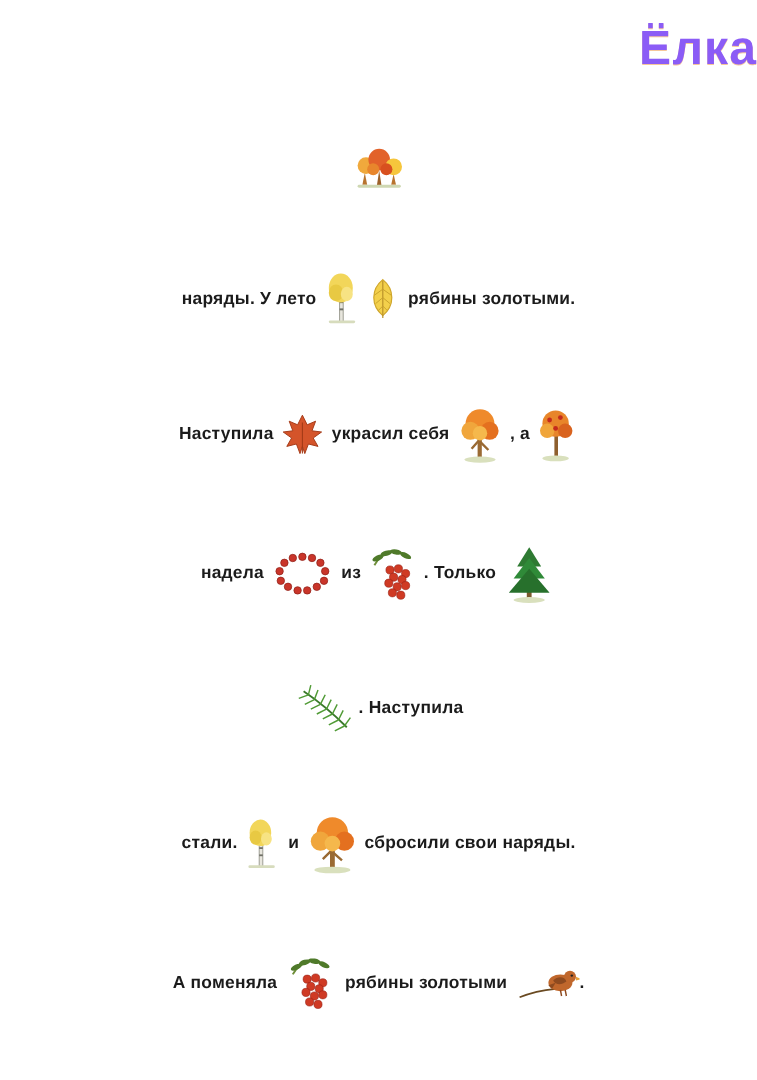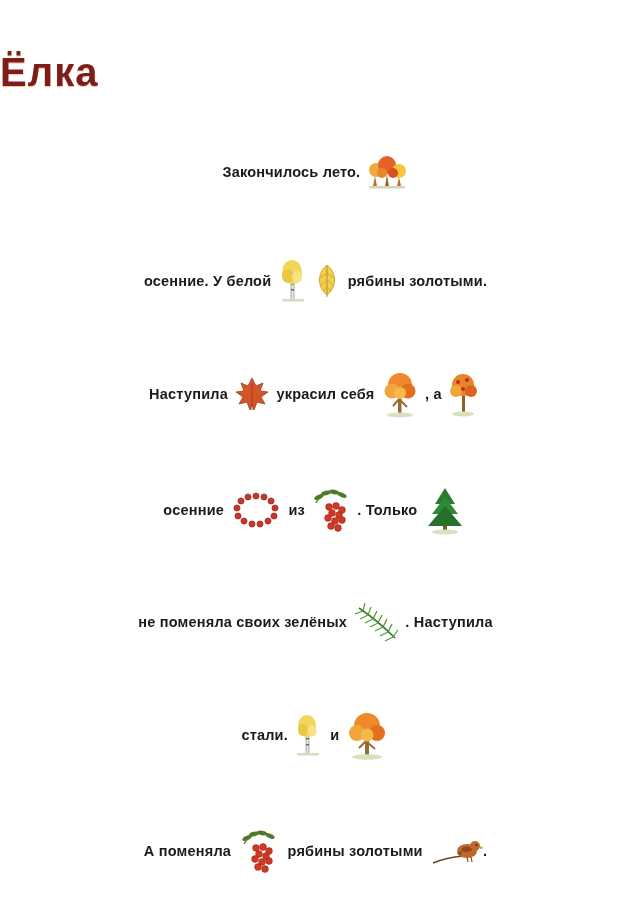--- a/index.html
+++ b/index.html
@@ -15,28 +15,28 @@
     overflow: hidden;
   }
   .page {
     position: relative;
     width: 631px;
     height: 900px;
     background: #ffffff;
     box-sizing: border-box;
   }
   .title {
-    text-align: left;
+    text-align: right;
     font-family: "Liberation Sans", sans-serif;
     font-size: 40px;
     font-weight: bold;
-    color: #7f1d1d;
+    color: #8b5cf6;
     letter-spacing: 1px;
     margin: 0;
-    padding-top: 52px;
+    padding-top: 20px;
     line-height: 1;
     text-shadow: 0 1px 0 #f6c79a;
   }
   .story {
     margin: 26px auto 0 auto;
     width: 520px;
   }
   .line {
     display: flex;
     align-items: center;
@@ -65,38 +65,37 @@
 </head>
 <body>
 
 <div class="page">
 
   <h1 class="title">Ёлка</h1>
 
   <div class="story">
 
     <div class="line">
-      <span class="txt">Закончилось лето. </span>
       <span class="pic">
         <svg width="44" height="44" viewBox="0 0 44 44">
           <path d="M8 36 L10 26 L12 36 Z" fill="#b8742f"></path>
           <path d="M20 37 L22 24 L24 37 Z" fill="#9c6129"></path>
           <path d="M32 36 L34 27 L36 36 Z" fill="#b8742f"></path>
           <circle cx="11" cy="20" r="7" fill="#f0a93c"></circle>
           <circle cx="22" cy="15" r="9" fill="#e2622a"></circle>
           <circle cx="34" cy="21" r="7" fill="#f6c63c"></circle>
           <circle cx="17" cy="23" r="5" fill="#e8862c"></circle>
           <circle cx="28" cy="23" r="5" fill="#d8501f"></circle>
           <rect x="4" y="36" width="36" height="2.5" rx="1.2" fill="#cfd8b3"></rect>
         </svg>
       </span>
     </div>
 
     <div class="line">
-      <span class="txt">осенние. У белой </span>
+      <span class="txt">наряды. У лето </span>
       <span class="pic">
         <svg width="34" height="46" viewBox="0 0 34 46">
           <rect x="15" y="20" width="3" height="22" fill="#e8e6de" stroke="#9b9b90" stroke-width="0.8"></rect>
           <rect x="15" y="25" width="3" height="1.6" fill="#6f6f66"></rect>
           <rect x="15" y="31" width="3" height="1.6" fill="#6f6f66"></rect>
           <ellipse cx="16" cy="14" rx="10" ry="12" fill="#f2d65a"></ellipse>
           <ellipse cx="12" cy="18" rx="6" ry="7" fill="#e8c943"></ellipse>
           <ellipse cx="21" cy="19" rx="5" ry="6" fill="#f7e383"></ellipse>
           <rect x="6" y="41" width="22" height="2.4" rx="1.2" fill="#d7dcbd"></rect>
         </svg>
@@ -140,21 +139,21 @@
           <circle cx="25" cy="22" r="6" fill="#d9631f"></circle>
           <circle cx="12" cy="13" r="2" fill="#c42a1c"></circle>
           <circle cx="21" cy="11" r="2" fill="#c42a1c"></circle>
           <circle cx="17" cy="20" r="2" fill="#c42a1c"></circle>
           <ellipse cx="17" cy="45" rx="11" ry="2.4" fill="#d9e0bd"></ellipse>
         </svg>
       </span>
     </div>
 
     <div class="line">
-      <span class="txt">осенние </span>
+      <span class="txt">надела </span>
       <span class="pic">
         <svg width="56" height="40" viewBox="0 0 56 40">
           <g fill="#c9352a" stroke="#8f2018" stroke-width="0.6">
             <circle cx="28" cy="6" r="3.1"></circle>
               <circle cx="36" cy="7" r="3.1"></circle>
             <circle cx="43" cy="11" r="3.1"></circle>
               <circle cx="47" cy="18" r="3.1"></circle>
             <circle cx="46" cy="26" r="3.1"></circle>
               <circle cx="40" cy="31" r="3.1"></circle>
             <circle cx="32" cy="34" r="3.1"></circle>
@@ -197,21 +196,20 @@
           <rect x="21" y="40" width="4" height="8" fill="#7b5a2c"></rect>
           <path d="M23 4 L33 20 L13 20 Z" fill="#2e7a32"></path>
           <path d="M23 13 L36 30 L10 30 Z" fill="#2f8a38"></path>
           <path d="M23 22 L40 42 L6 42 Z" fill="#27702c"></path>
           <ellipse cx="23" cy="48" rx="13" ry="2.4" fill="#d9e0bd"></ellipse>
         </svg>
       </span>
     </div>
 
     <div class="line">
-      <span class="txt">не поменяла своих зелёных </span>
       <span class="pic">
         <svg width="54" height="44" viewBox="0 0 54 44">
           <path d="M8 8 C20 16 32 26 44 38" stroke="#3b7a2c" stroke-width="1.6" fill="none"></path>
           <g stroke="#4f9a34" stroke-width="1.2">
             <path d="M12 11 L4 14"></path>
               <path d="M12 11 L14 3"></path>
             <path d="M17 15 L9 19"></path>
               <path d="M17 15 L20 7"></path>
             <path d="M22 19 L14 23"></path>
               <path d="M22 19 L26 11"></path>
@@ -247,20 +245,21 @@
         <svg width="46" height="54" viewBox="0 0 46 54">
           <rect x="21" y="30" width="4" height="18" fill="#9a6a33"></rect>
           <path d="M23 32 L15 40 M23 34 L31 41" stroke="#9a6a33" stroke-width="2" fill="none"></path>
           <circle cx="23" cy="18" r="13" fill="#ef8a2b"></circle>
           <circle cx="13" cy="25" r="8" fill="#f0a63c"></circle>
           <circle cx="33" cy="25" r="8" fill="#e4701f"></circle>
           <circle cx="23" cy="27" r="6.5" fill="#f5b84c"></circle>
           <ellipse cx="23" cy="49" rx="15" ry="2.8" fill="#d9e0bd"></ellipse>
         </svg>
       </span>
+      <span class="txt"> сбросили свои наряды.</span>
     </div>
 
     <div class="line">
       <span class="txt">А поменяла </span>
       <span class="pic">
         <svg width="48" height="50" viewBox="0 0 48 50">
           <path d="M24 6 C18 8 12 12 9 18" stroke="#6f8f3a" stroke-width="1.6" fill="none"></path>
           <g fill="#4f7a2a">
             <ellipse cx="12" cy="12" rx="5" ry="2.2" transform="rotate(-25 12 12)"></ellipse>
             <ellipse cx="19" cy="8" rx="5" ry="2.2" transform="rotate(-15 19 8)"></ellipse>

